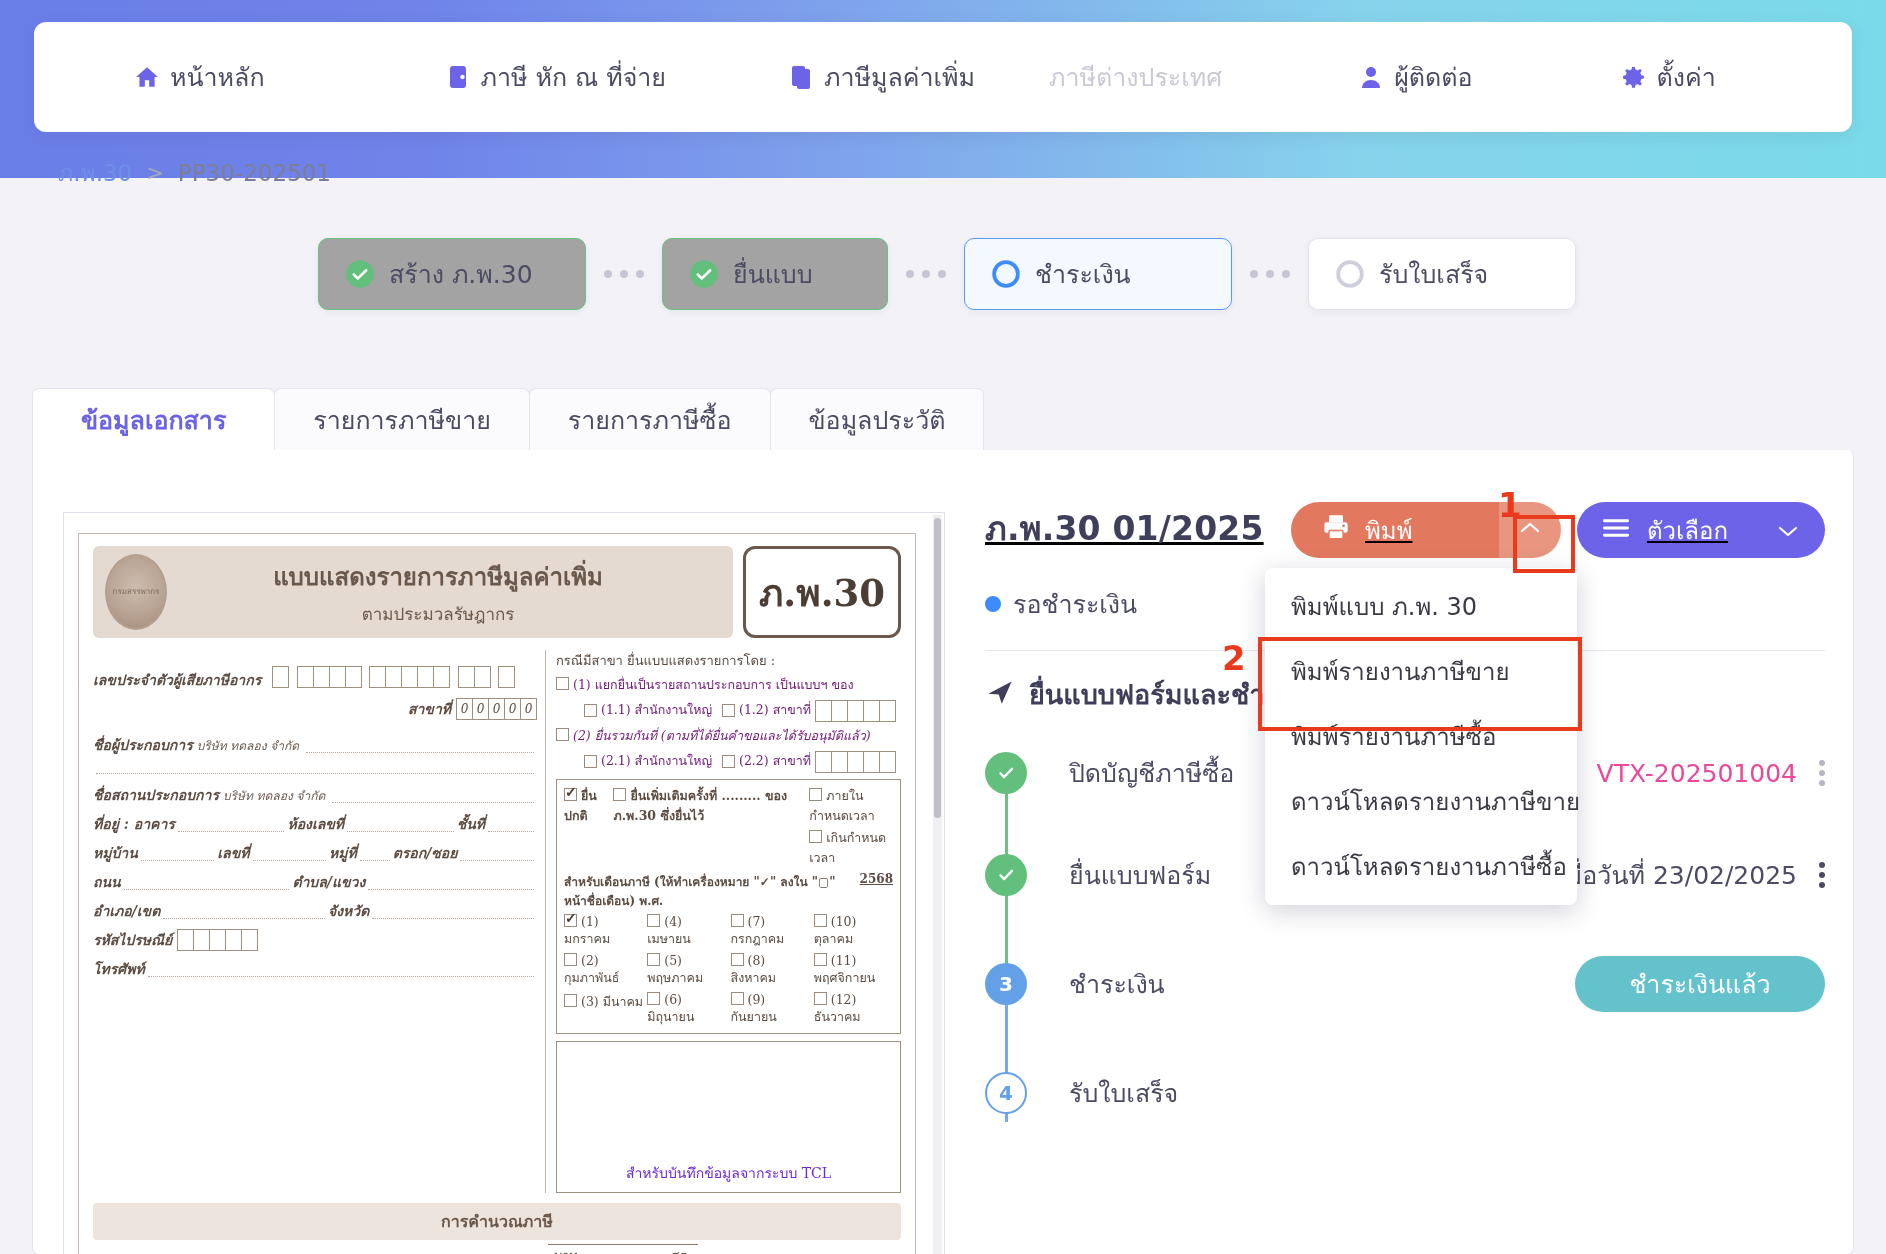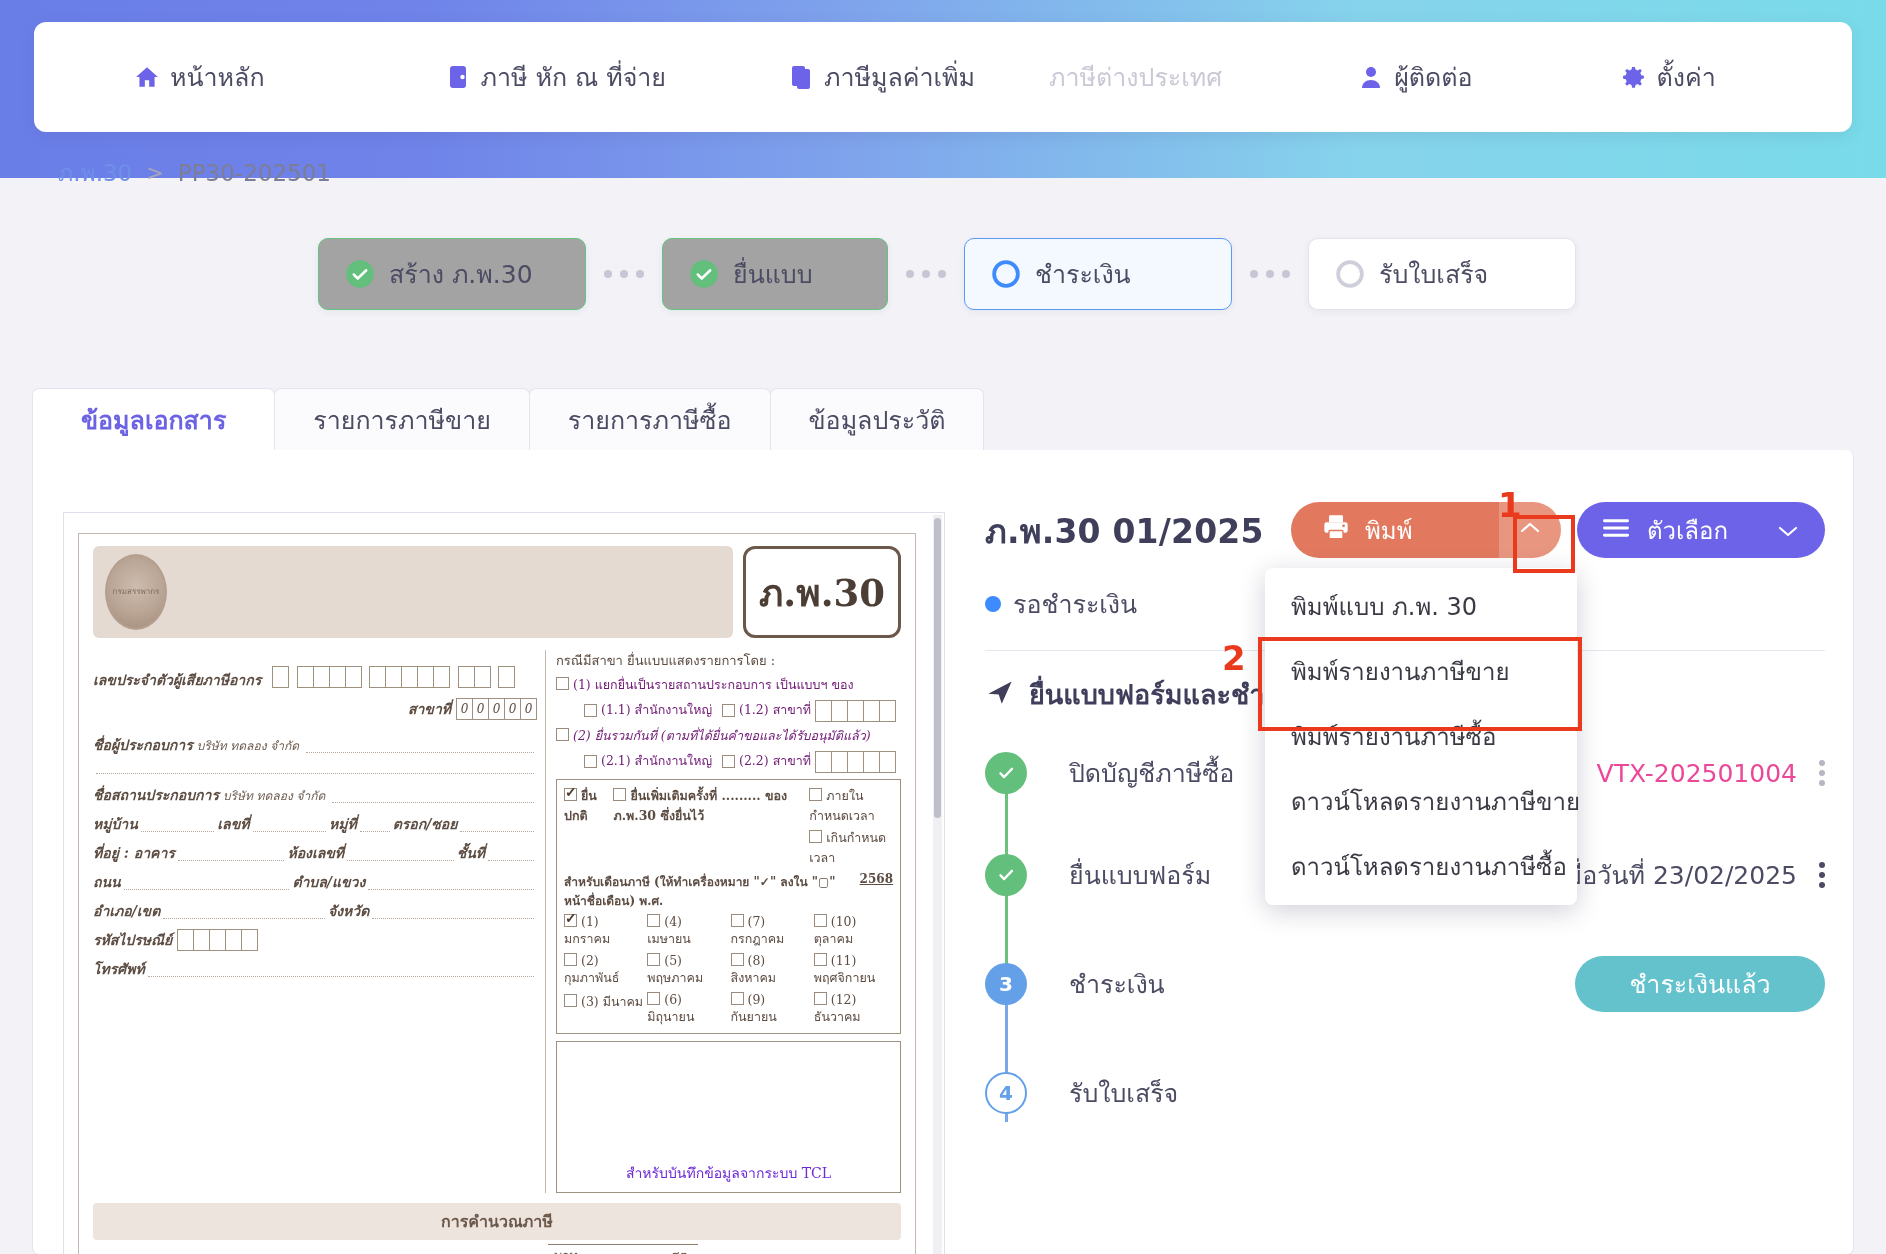--- a/index.html
+++ b/index.html
@@ -166,21 +166,21 @@
 
   .calc-band {
     background: #ece4dd; text-align: center; font-size: 16px; font-weight: bold;
     color: #6b584b; padding: 6px 0; margin-top: 10px; border-radius: 4px;
   }
   .unit-hdr { display:flex; font-size: 13px; color:#5c4c42; }
 
   
   .rightpanel { position: absolute; top: 52px; left: 952px; width: 840px; }
   .rp-title { font-size: 33px; font-weight: bold; color: #3f3f5c; letter-spacing: .2px; }
-  .rp-head { display:flex; align-items:flex-end; }
+  .rp-head { display:flex; align-items:flex-start;text-decoration:underline; }
   .btn {
     border: none; border-radius: 28px; height: 56px;
     display: inline-flex; align-items: center; justify-content: center;
     font-size: 24px; color: #ffffff; cursor: pointer; font-family: inherit;
   }
   .btn-print {
     background: #e2795f; padding: 0 0 0 30px; width: 208px; gap: 14px;
     border-radius: 28px 0 0 28px; justify-content: flex-start;
   }
   .btn-print-caret {
@@ -361,20 +361,24 @@
 <div class="maincard">
 
   <div class="docwrap">
     <div class="docpaper">
 
       <div class="doc-head">
         <div class="doc-head-band">
           <div class="garuda">
             <span>กรมสรรพากร</span>
           </div>
+          <div style="flex:1;text-align:center;padding-right:40px;">
+            <div class="doc-title-main">แบบแสดงรายการภาษีมูลค่าเพิ่ม</div>
+            <div class="doc-title-sub">ตามประมวลรัษฎากร</div>
+          </div>
         </div>
         <div class="doc-code-box">ภ.พ.30</div>
       </div>
 
       <div class="doc-body">
 
         <div class="doc-left">
           <div class="fld" style="margin-top:16px;">
             <b>เลขประจำตัวผู้เสียภาษีอากร</b>
             <span style="margin-left:12px;">
@@ -422,36 +426,36 @@
           <div class="fld">
               <span class="dotline"></span>
             </div>
 
           <div class="fld">
             <b>ชื่อสถานประกอบการ</b>
             <span class="fillval">บริษัท ทดลอง จำกัด</span>
             <span class="dotline"></span>
           </div>
           <div class="fld">
+            <b>ที่อยู่ : อาคาร</b>
+              <span class="dotline"></span>
+            <b>ห้องเลขที่</b>
+              <span class="dotline"></span>
+            <b>ชั้นที่</b>
+              <span class="dotline" style="max-width:46px;"></span>
+          </div>
+          <div class="fld">
             <b>หมู่บ้าน</b>
               <span class="dotline"></span>
             <b>เลขที่</b>
               <span class="dotline"></span>
             <b>หมู่ที่</b>
               <span class="dotline" style="max-width:30px;"></span>
             <b>ตรอก/ซอย</b>
               <span class="dotline"></span>
-          </div>
-          <div class="fld">
-            <b>ที่อยู่ : อาคาร</b>
-              <span class="dotline"></span>
-            <b>ห้องเลขที่</b>
-              <span class="dotline"></span>
-            <b>ชั้นที่</b>
-              <span class="dotline" style="max-width:46px;"></span>
           </div>
           <div class="fld">
             <b>ถนน</b>
               <span class="dotline"></span>
             <b>ตำบล/แขวง</b>
               <span class="dotline"></span>
           </div>
           <div class="fld">
             <b>อำเภอ/เขต</b>
               <span class="dotline"></span>

